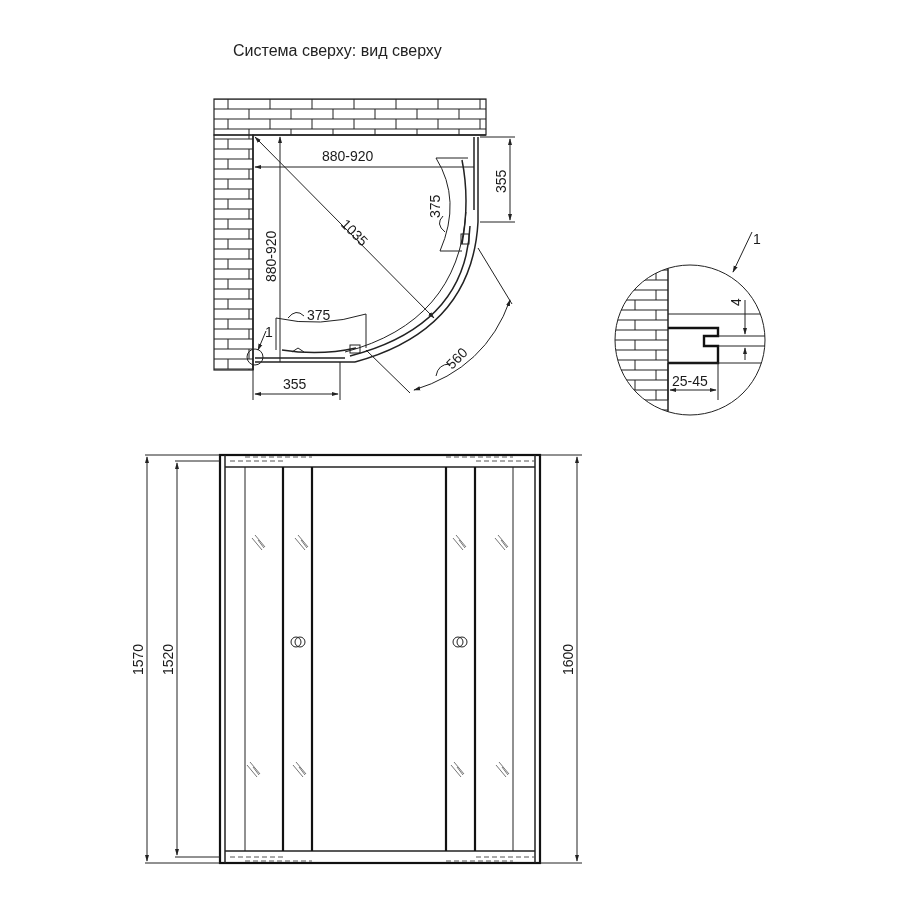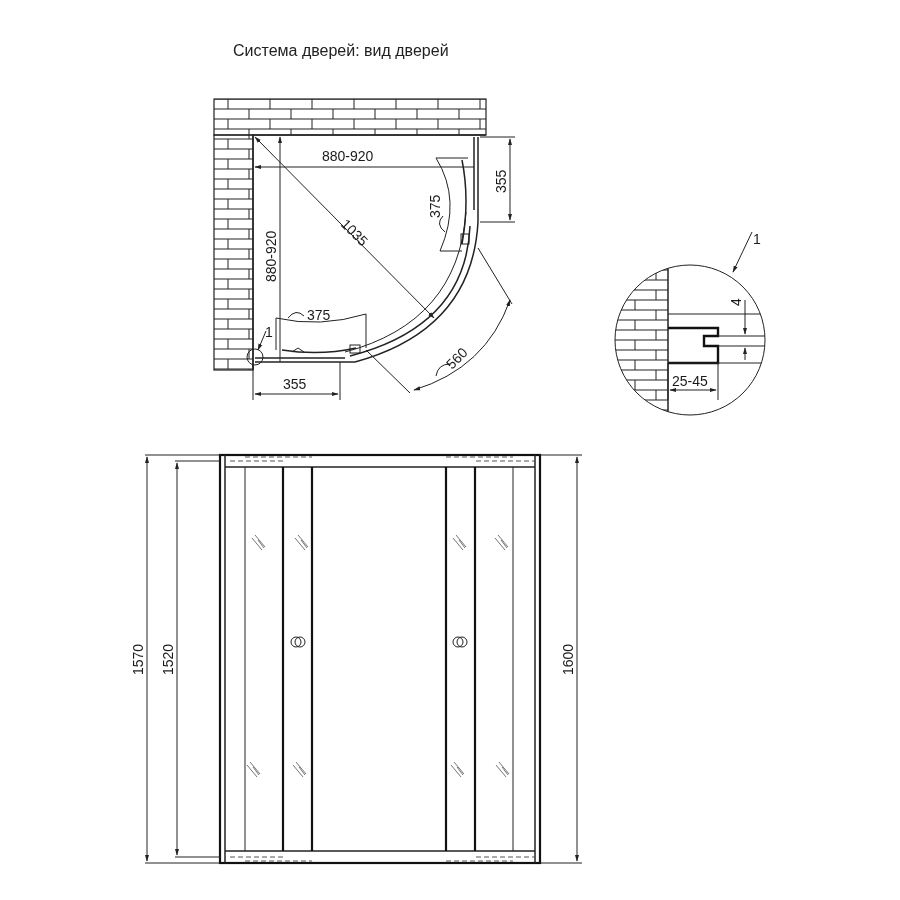--- a/index.html
+++ b/index.html
@@ -10,21 +10,21 @@
     .dim { font-family: "Liberation Sans", sans-serif; font-size: 14px; fill: #1a1a1a; }
     .thin { stroke: #222; stroke-width: 1; fill: none; }
     .med { stroke: #222; stroke-width: 1.5; fill: none; }
     .thick { stroke: #111; stroke-width: 2.2; fill: none; }
     .dash { stroke: #555; stroke-width: 1; stroke-dasharray: 5 3; fill: none; }
     .glass { stroke: #666; stroke-width: 0.9; fill: none; }
   </style>
 </head>
 <body>
 
-<div class="title">Система дверей: вид дверей</div>
+<div class="title">Система сверху: вид сверху</div>
 
 <svg width="900" height="900" viewBox="0 0 900 900">
   <defs>
     <marker id="arr" viewBox="0 0 10 10" refX="9" refY="5" markerWidth="7" markerHeight="7" orient="auto-start-reverse">
       <path d="M0,2 L10,5 L0,8 z" fill="#222"></path>
     </marker>
     <pattern id="bricks" width="42" height="20" patternUnits="userSpaceOnUse" x="214" y="99">
       <rect width="42" height="20" fill="none"></rect>
       <path d="M0,0 H42 M0,10 H42 M0,20 H42 M14,0 V10 M35,10 V20" stroke="#222" stroke-width="1" fill="none"></path>
     </pattern>

